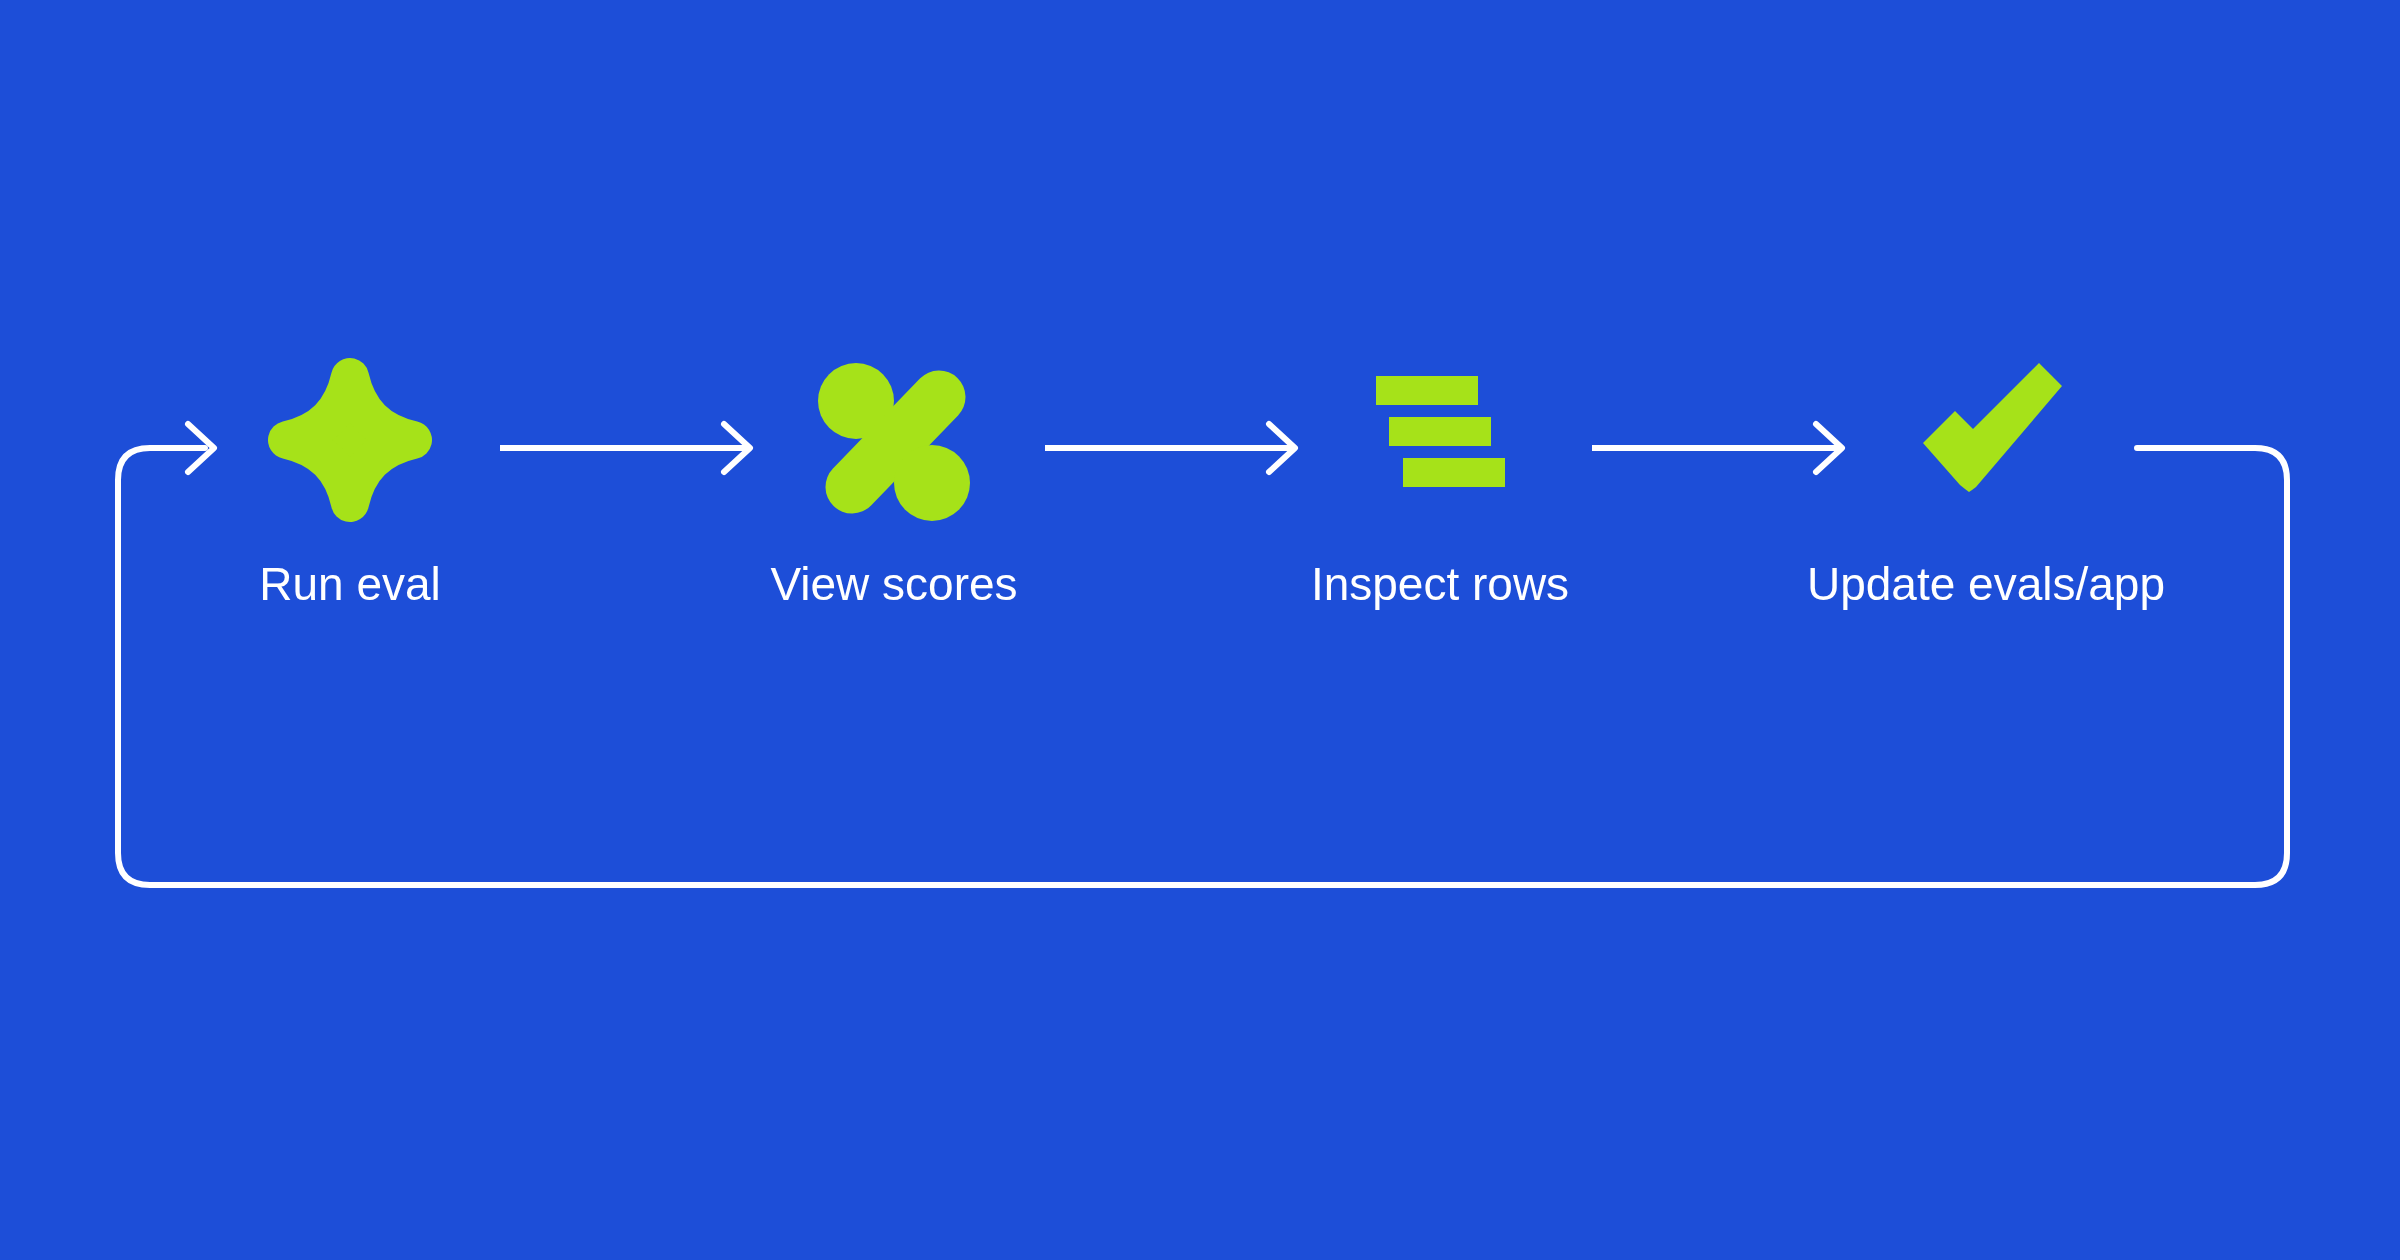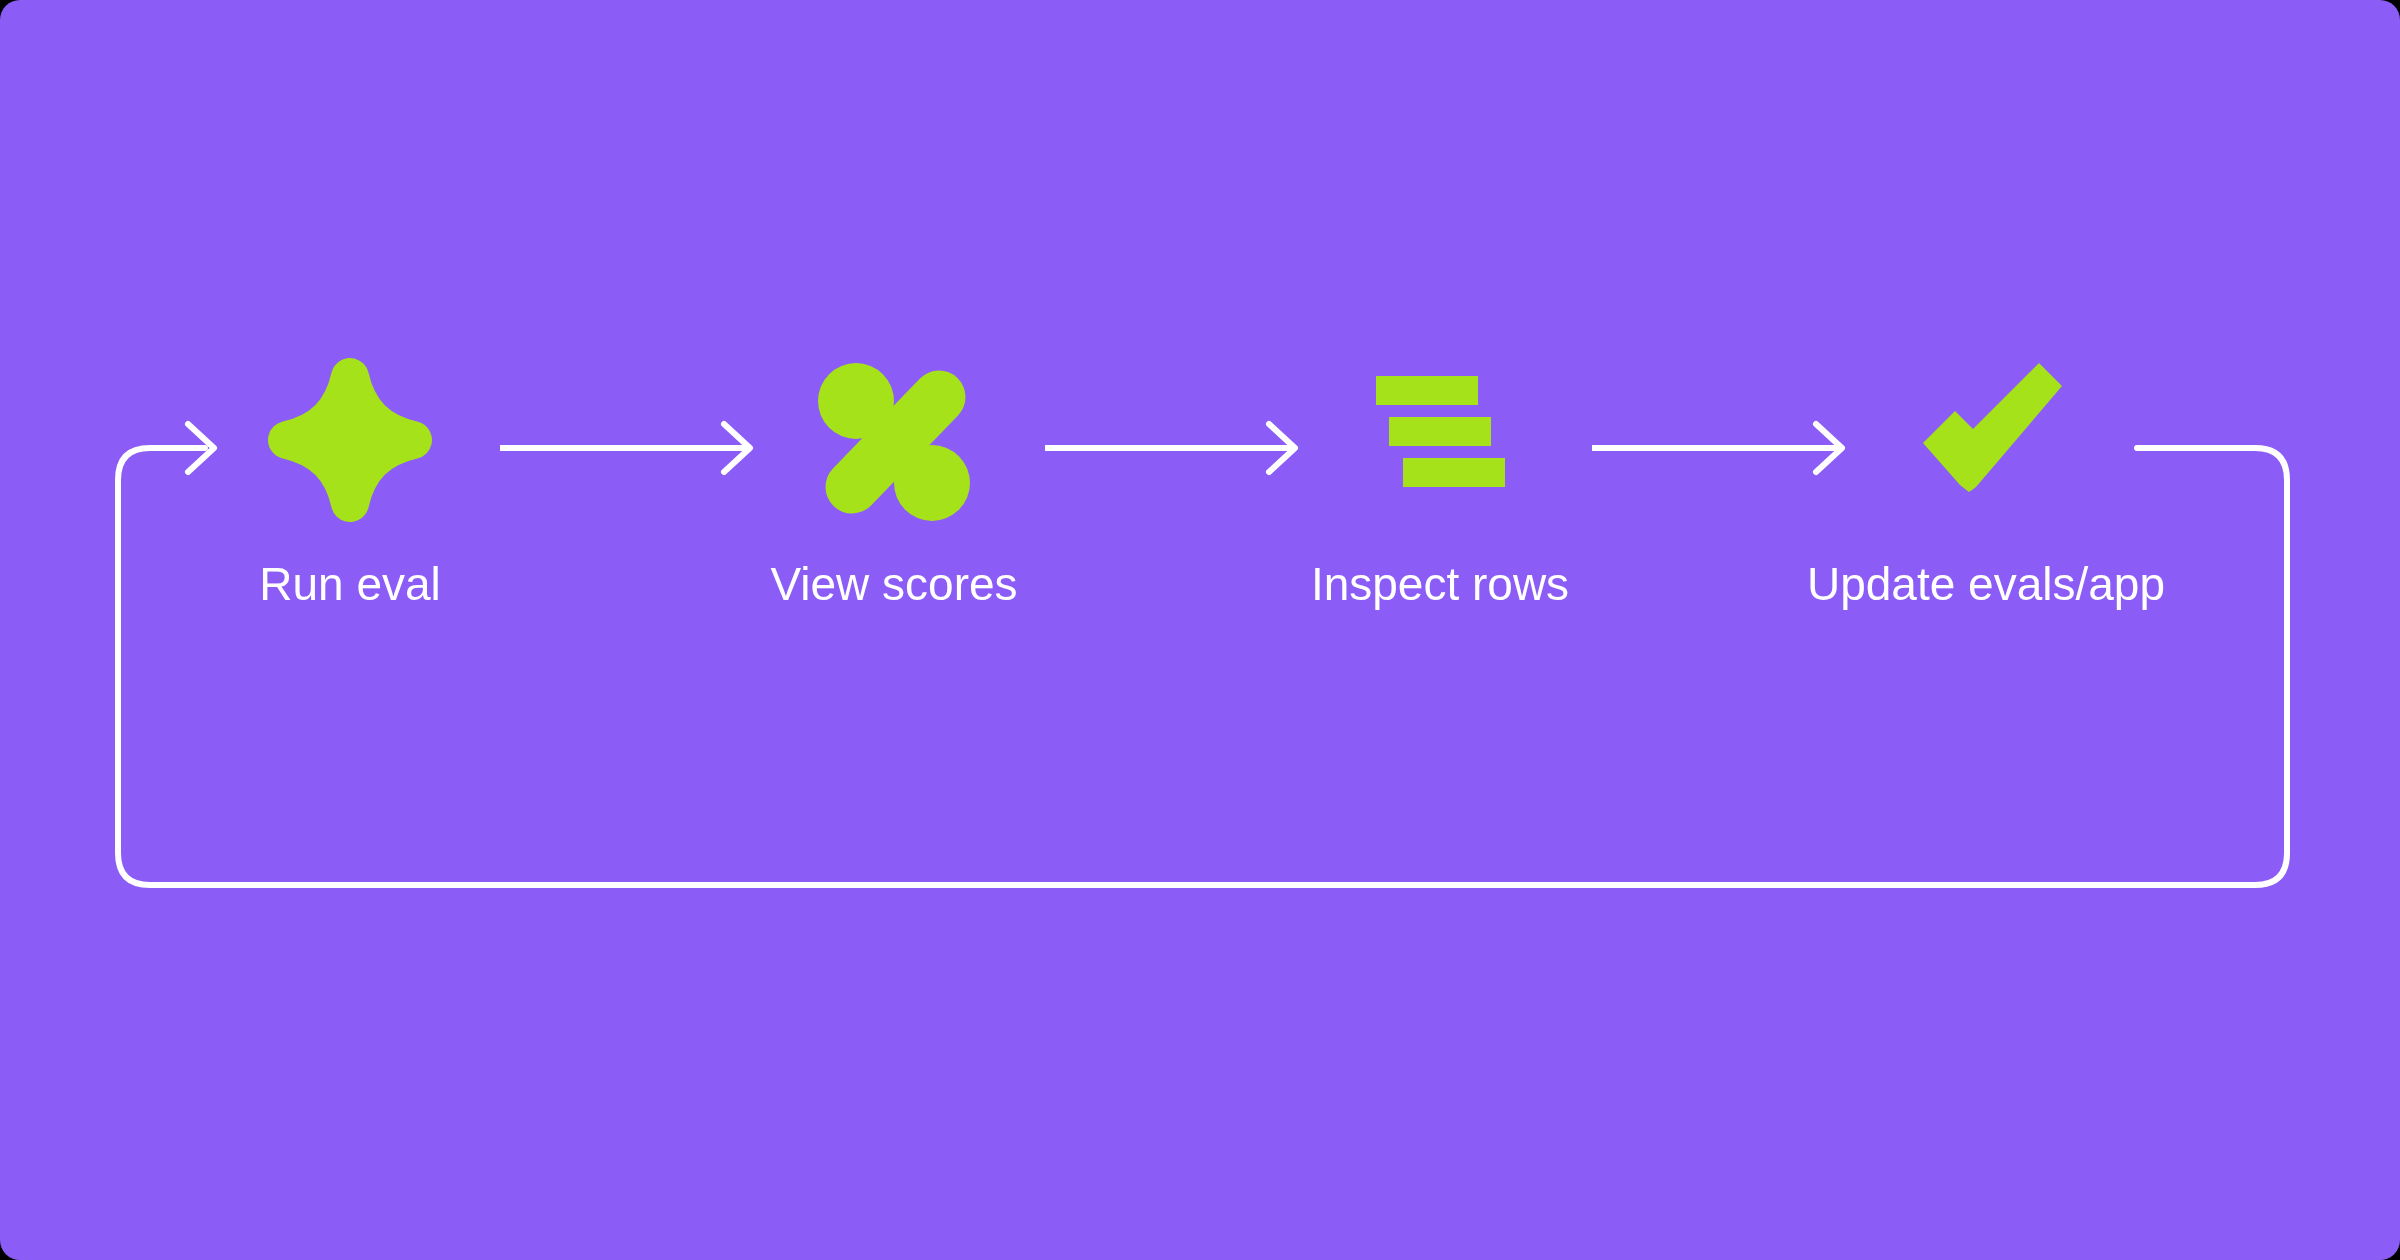--- a/index.html
+++ b/index.html
@@ -30,21 +30,21 @@
   .step-label {
     font-size: 46px;
     font-weight: 400;
     fill: #ffffff;
     font-family: "Liberation Sans", sans-serif;
   }
 </style>
 </head>
 <body>
 
-<div id="canvas" style="background: #8b5cf6; border-radius: 20px;">
+<div id="canvas" style="background: #1d4ed8;">
 
   <svg id="diagram-svg" viewBox="0 0 2400 1260" xmlns="http://www.w3.org/2000/svg">
 
     <g>
 
       <path d="M 2137 448 L 2255 448 Q 2287 448 2287 480 L 2287 853 Q 2287 885 2255 885 L 150 885 Q 118 885 118 853 L 118 480 Q 118 448 150 448 L 205 448" fill="none" stroke="#ffffff" stroke-width="6" stroke-linecap="round" stroke-linejoin="round"></path>
 
       <path d="M 188 424 L 214 448 L 188 472" fill="none" stroke="#ffffff" stroke-width="6" stroke-linecap="round" stroke-linejoin="round"></path>
     </g>
 

